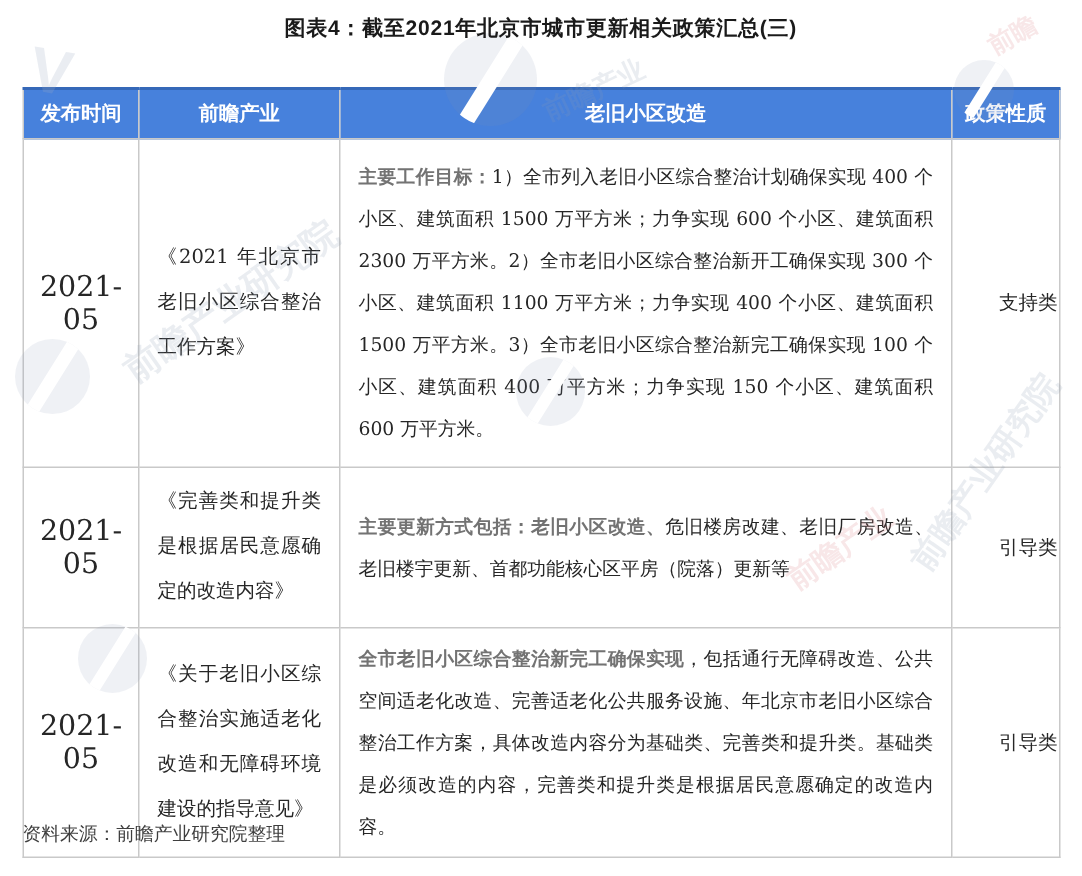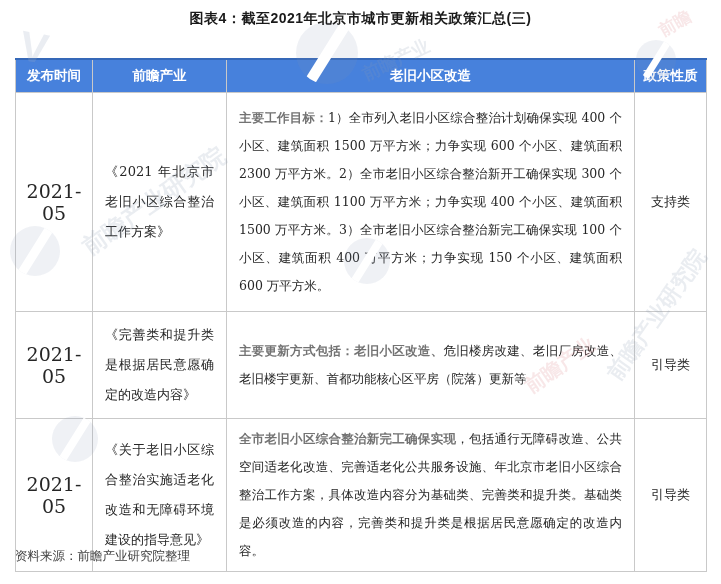--- a/index.html
+++ b/index.html
@@ -60,21 +60,21 @@
     padding: 6px 12px;
     line-height: 30px;
     font-size: 13px;
   }
   td.cell-content {
     text-align: justify;
     text-justify: inter-ideograph;
     padding: 6px 12px;
     line-height: 28px;
   }
-  td.cell-nature { text-align: center; font-size: 13px; }
+  td.cell-nature { text-align: right; font-size: 13px; }
   .lead-bold { font-weight: bold; color: #737373; }
   .footer-source {
     position: absolute;
     left: 15px; top: 548px;
     font-family: Liberation Serif, serif;
     font-size: 12.5px;
     color: #3f3f3f;
     z-index: 3;
   }
   .footer-credit {

